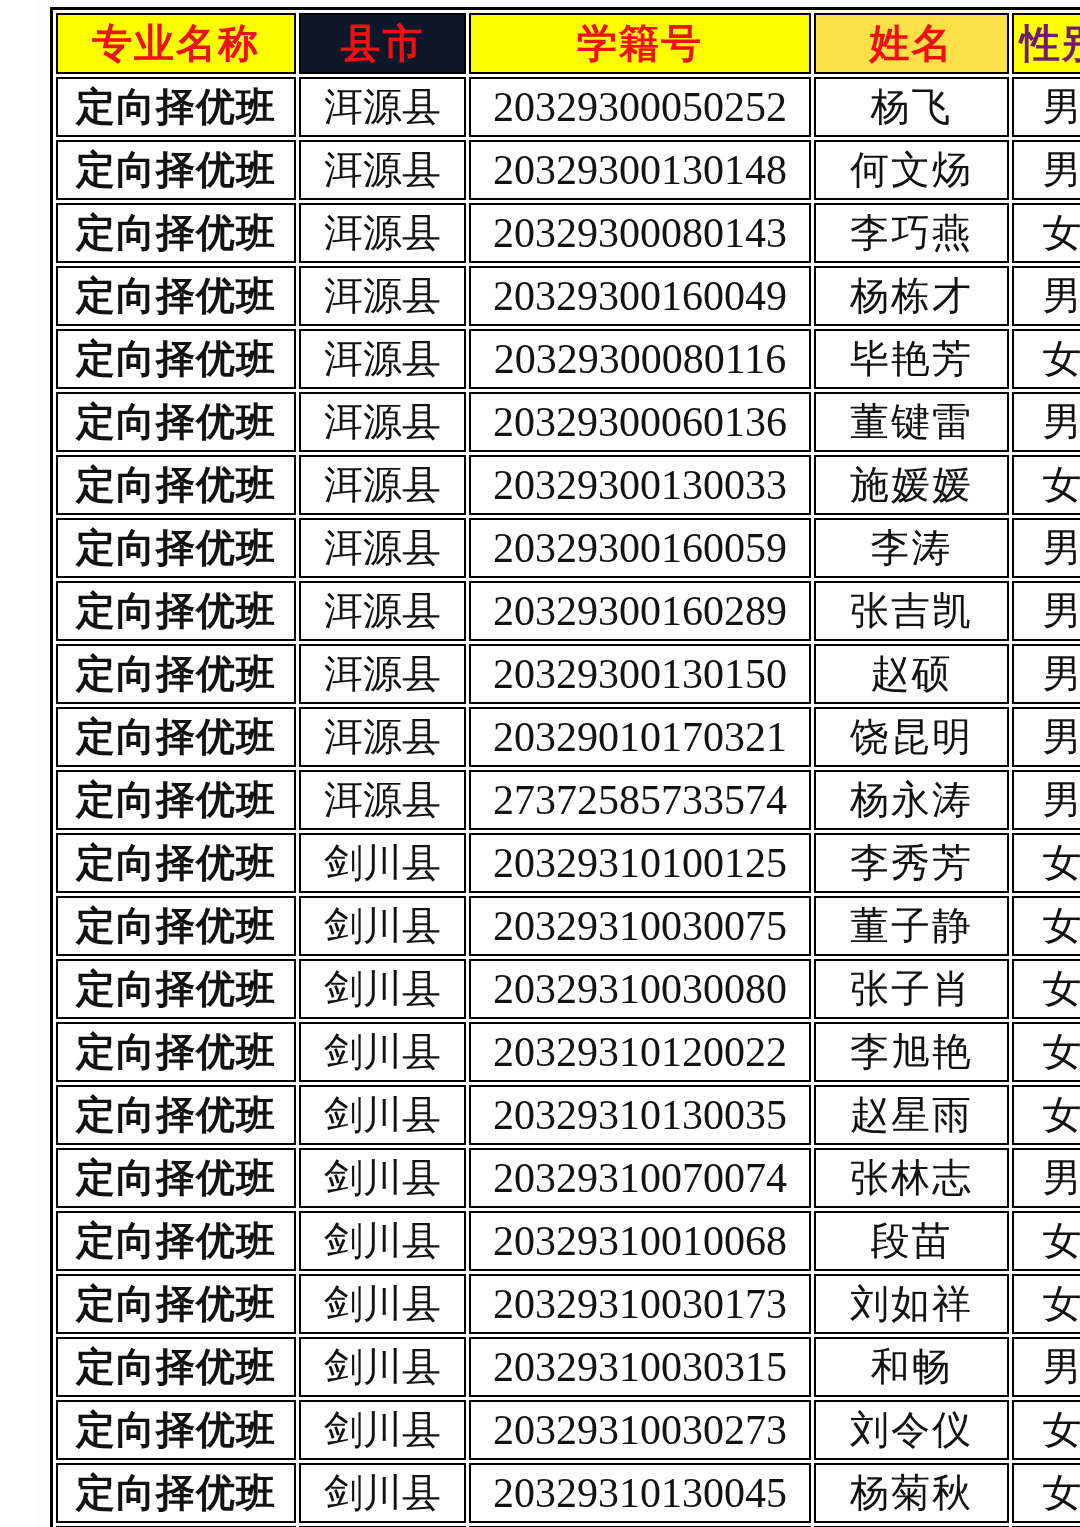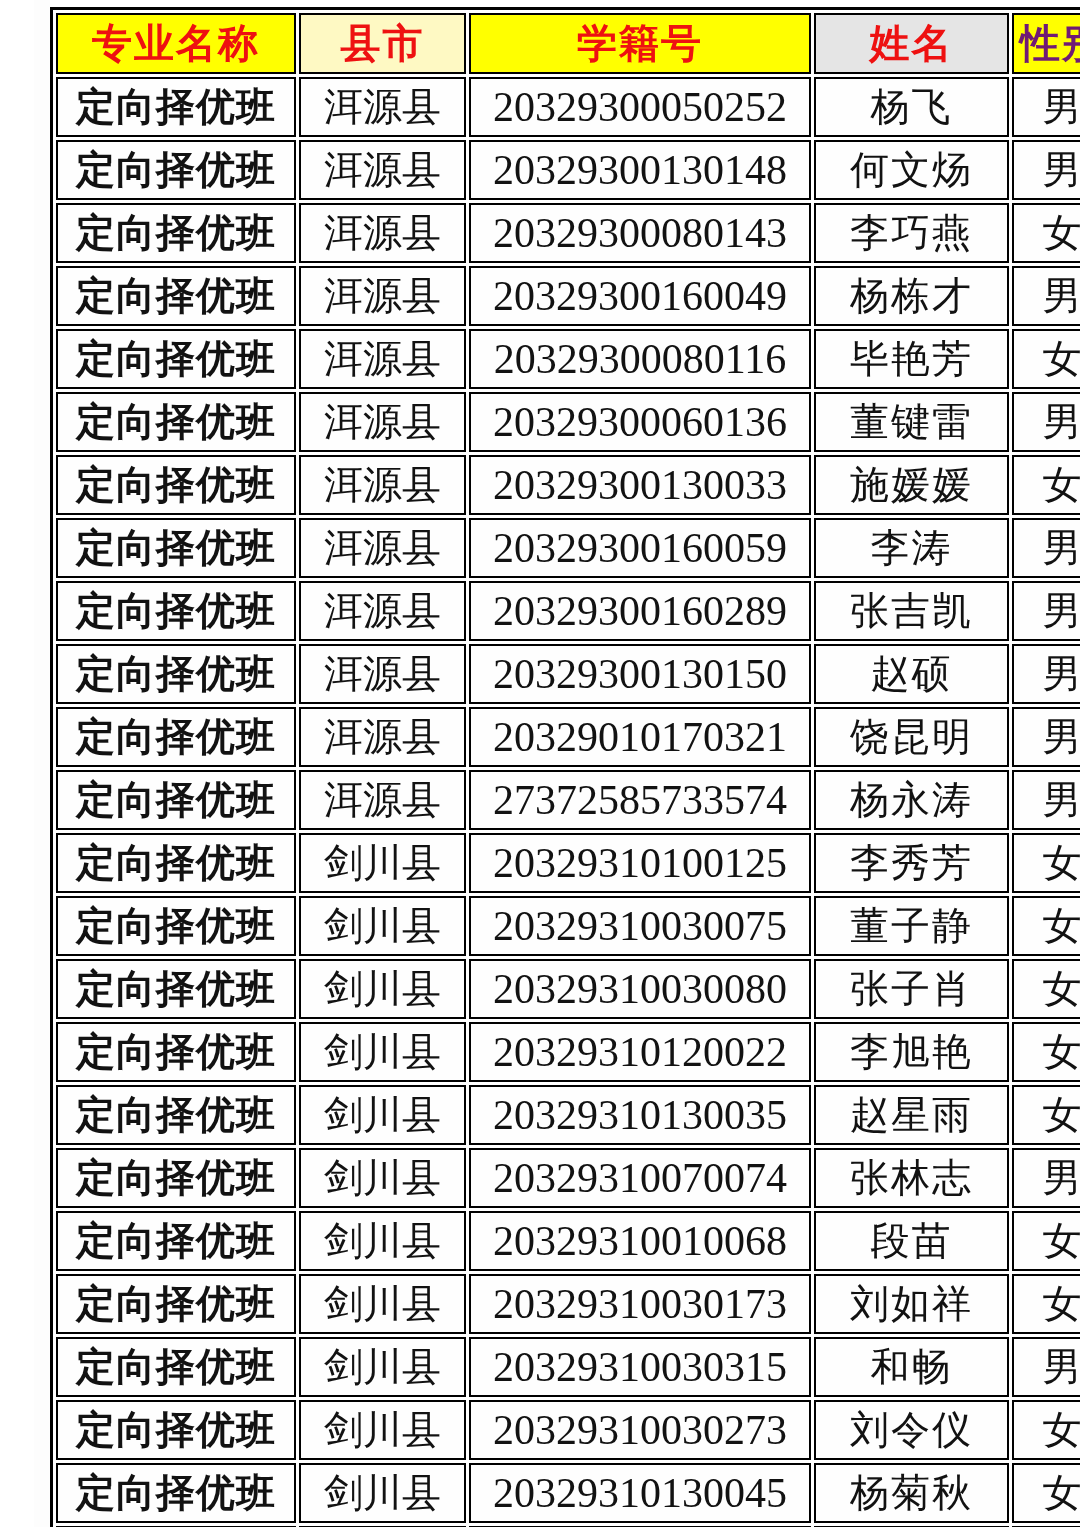--- a/index.html
+++ b/index.html
@@ -67,23 +67,23 @@
     <colgroup>
       <col style="width: 240px;">
       <col style="width: 167px;">
       <col style="width: 342px;">
       <col style="width: 195px;">
       <col style="width: 100px;">
     </colgroup>
     <thead>
       <tr>
         <th style="background: rgb(255, 255, 0); color: rgb(238, 17, 17);">专业名称</th>
-        <th style="background: #fef9c3; color: rgb(238, 17, 17);">县市</th>
+        <th style="background: #0f172a; color: rgb(238, 17, 17);">县市</th>
         <th style="background: rgb(255, 255, 0); color: rgb(238, 17, 17);">学籍号</th>
-        <th style="background: #e5e5e5; color: rgb(238, 17, 17);">姓名</th>
+        <th style="background: #fde047; color: rgb(238, 17, 17);">姓名</th>
         <th style="background: rgb(255, 255, 0); color: #701a75;">性别</th>
       </tr>
     </thead>
     <tbody id="roster-body">
         <tr>
           <td class="c-major">定向择优班</td>
           <td class="c-county">洱源县</td>
           <td class="c-id">20329300050252</td>
           <td class="c-name">杨飞</td>
           <td class="c-gender">男</td>

